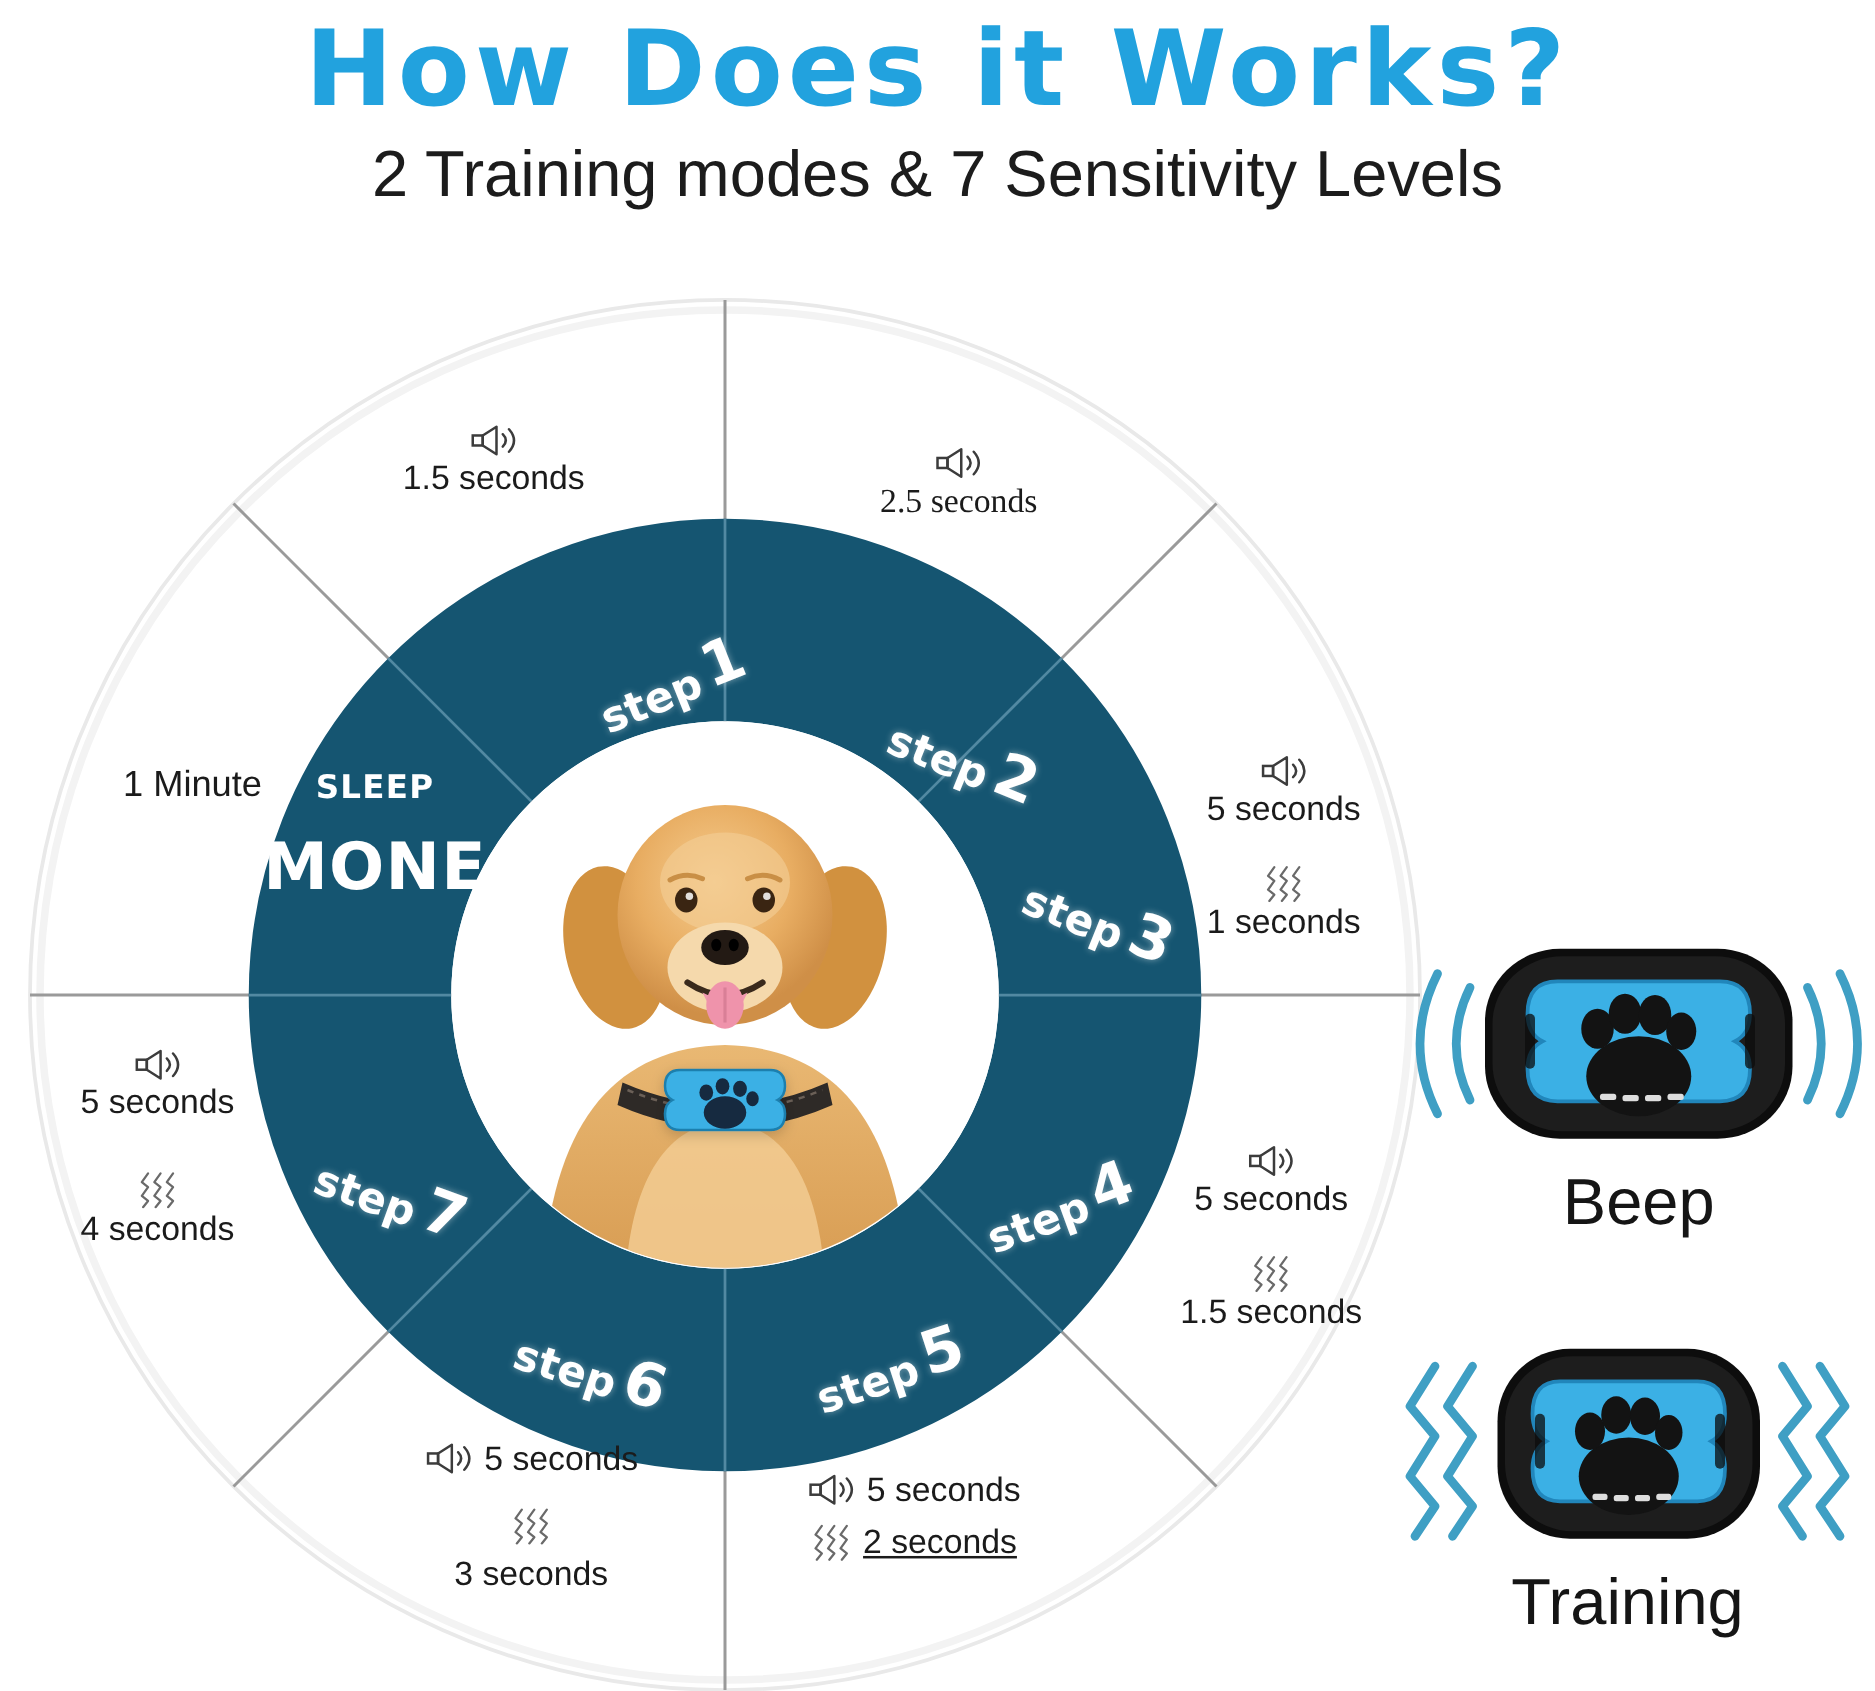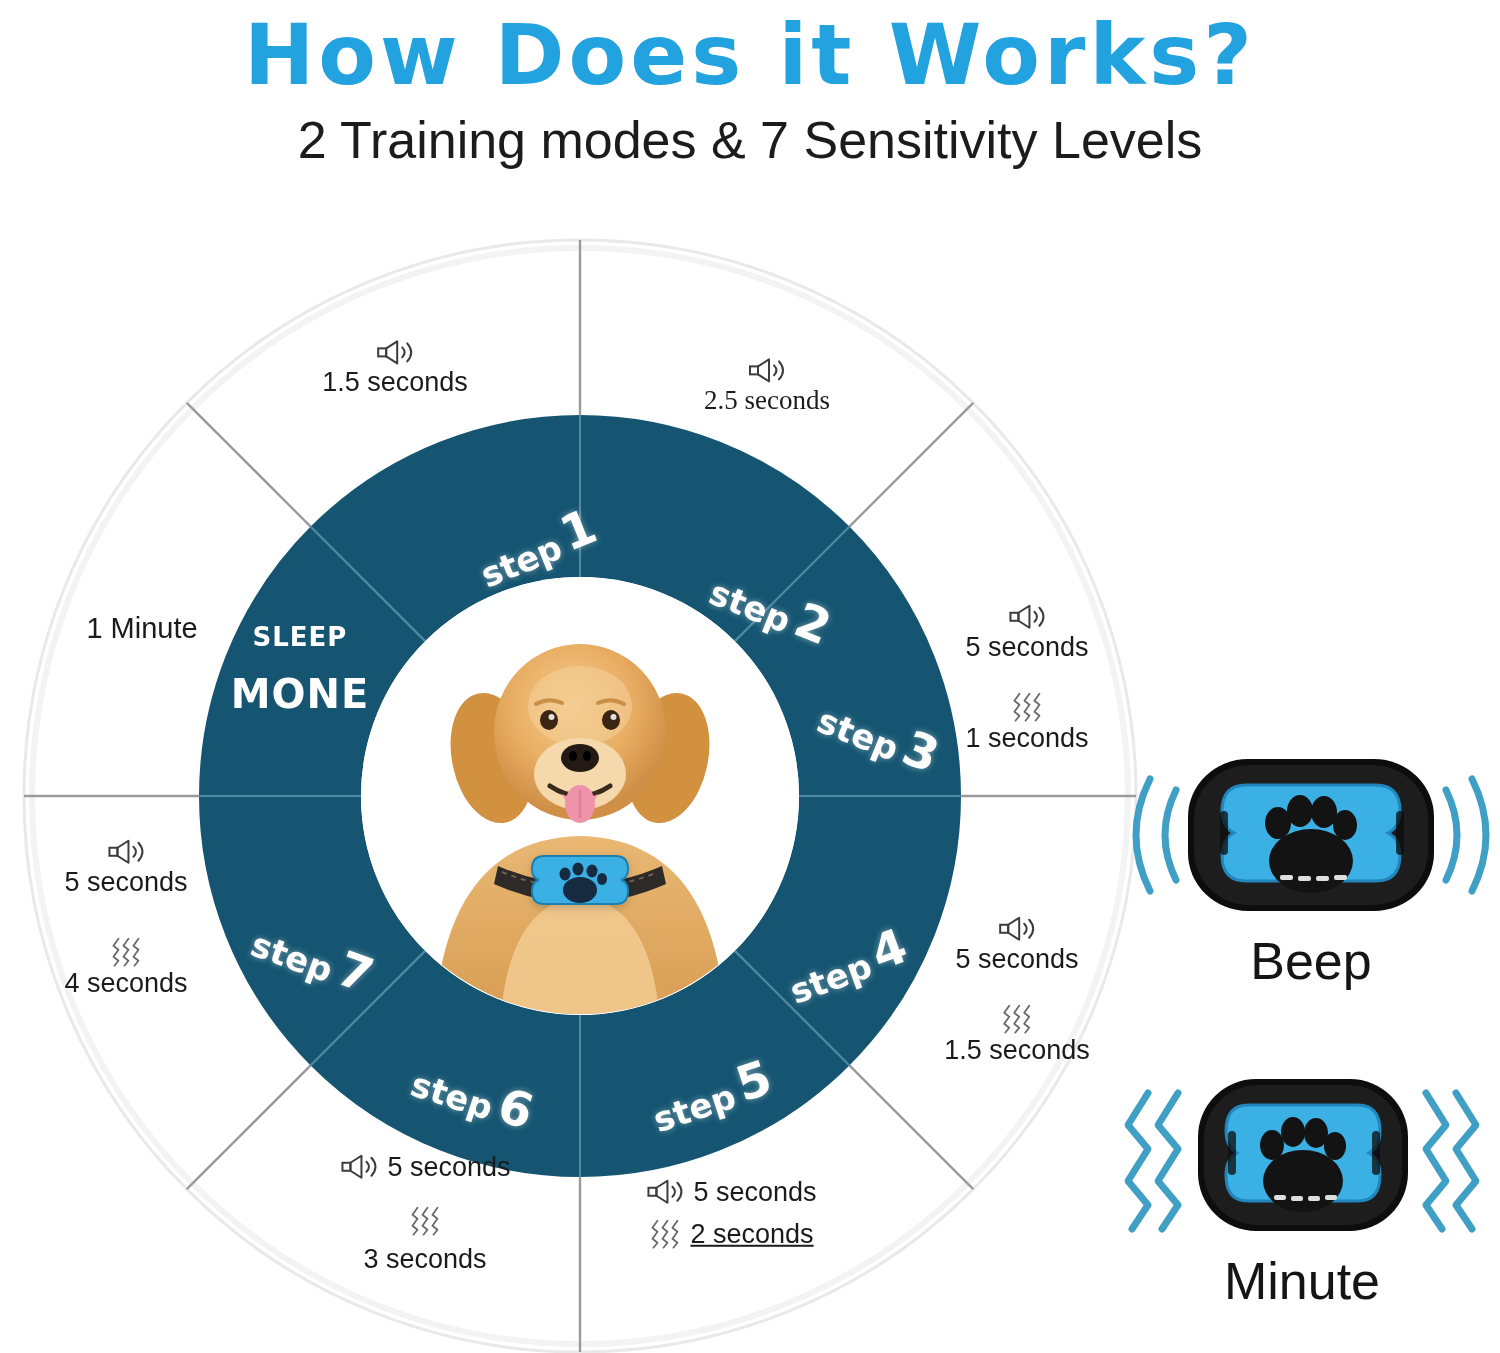--- a/index.html
+++ b/index.html
@@ -49,21 +49,21 @@
     color: #ffffff;
     font-family: "DejaVu Sans", sans-serif;
     font-weight: bold;
     text-shadow: 0 0 6px rgba(255,255,255,0.45);
   }
   .step-label .w { font-size: 34px; letter-spacing: 0px; }
   .step-label .n { font-size: 48px; margin-left: 6px; position: relative; top: -3px; }
 
   .sleep-label { color:#ffffff; font-family:"DejaVu Sans", sans-serif; font-weight:bold; }
   .sleep-label .s1 { font-size: 26px; letter-spacing: 1px; display:block; }
-  .sleep-label .s2 { font-size: 40px; letter-spacing: 1px; display:block; margin-top: 20px; }
+  .sleep-label .s2 { font-size: 52px; letter-spacing: 1px; display:block; margin-top: 20px; }
 
   .outer-label {
     color: #1b1b1b;
     font-family: "Liberation Sans", sans-serif;
     font-size: 27px;
   }
   .outer-label .row {
     display: flex; align-items: center; justify-content: center; gap: 8px;
   }
   .outer-label .stack { display: flex; flex-direction: column; align-items: center; gap: 1px; }
@@ -213,21 +213,21 @@
 
     <div class="wheel-label step-label" style="left:290px; top:722px; transform:translate(-50%,-50%) rotate(20deg);">
       <span class="w">step</span><span class="n">7</span>
     </div>
 
     <div class="wheel-label sleep-label" style="left:278px; top:432px;">
       <span class="s1">SLEEP</span>
       <span class="s2">MONE</span>
     </div>
 
-    <div class="wheel-label plain-label" style="left:120px; top:390px;">1 Minute</div>
+    <div class="wheel-label plain-label" style="left:132px; top:390px;">1 Minute</div>
 
     <div class="wheel-label outer-label" style="left:373px; top:130px;">
       <div class="grp stack">
         <span>
           <svg width="40" height="28" viewBox="0 0 40 28">
             <rect x="3" y="10" width="8" height="8" fill="none" stroke="#3c3c3c" stroke-width="2"></rect>
             <path d="M11 10 L22 3 L22 25 L11 18 Z" fill="none" stroke="#3c3c3c" stroke-width="2" stroke-linejoin="round"></path>
             <path d="M27 9 q 5 5 0 10" fill="none" stroke="#3c3c3c" stroke-width="2" stroke-linecap="round"></path>
             <path d="M32 5 q 8 9 0 18" fill="none" stroke="#3c3c3c" stroke-width="2" stroke-linecap="round"></path>
           </svg>
@@ -438,16 +438,16 @@
         <g fill="#dedede">
           <rect x="162" y="130" width="12" height="5" rx="2"></rect>
           <rect x="179" y="131" width="12" height="5" rx="2"></rect>
           <rect x="196" y="131" width="12" height="5" rx="2"></rect>
           <rect x="213" y="130" width="12" height="5" rx="2"></rect>
         </g>
         <rect x="116" y="66" width="8" height="44" rx="4" fill="#0c0c0c" opacity="0.75"></rect>
         <rect x="260" y="66" width="8" height="44" rx="4" fill="#0c0c0c" opacity="0.75"></rect>
       </g>
     </svg>
-    <div class="device-caption">Minute</div>
+    <div class="device-caption">Training</div>
   </div>
 
 </div>
 
 </body></html>

